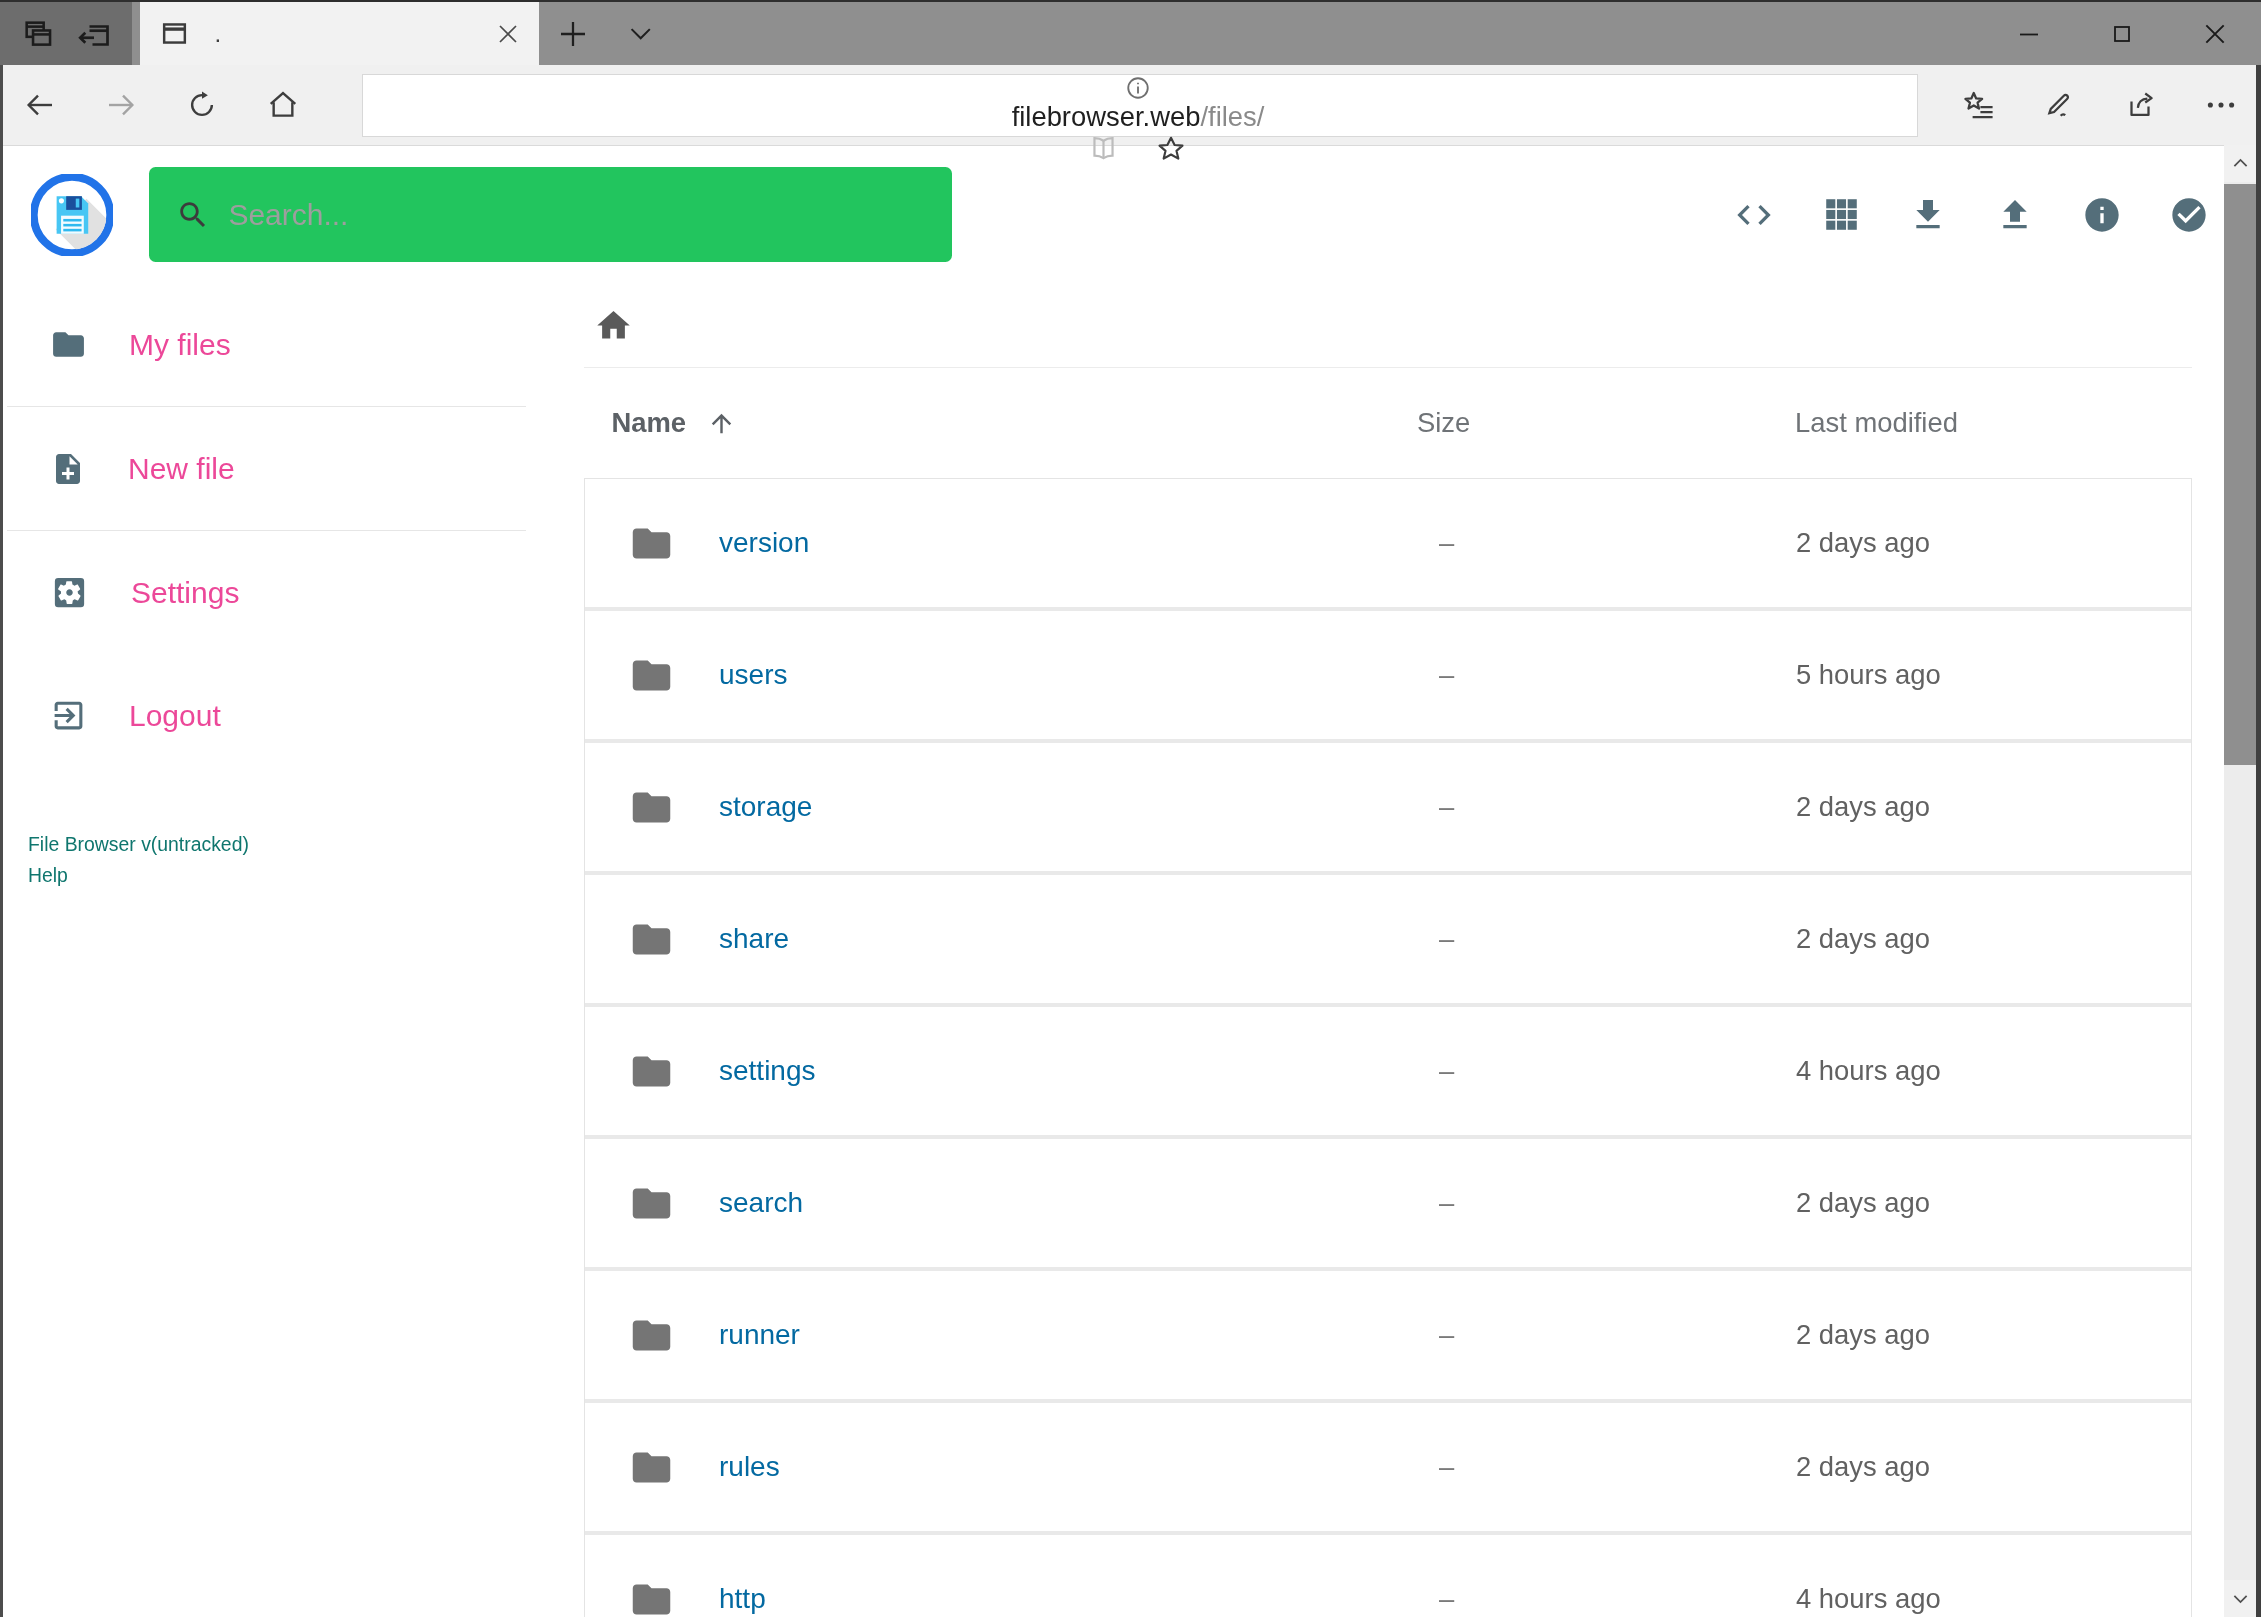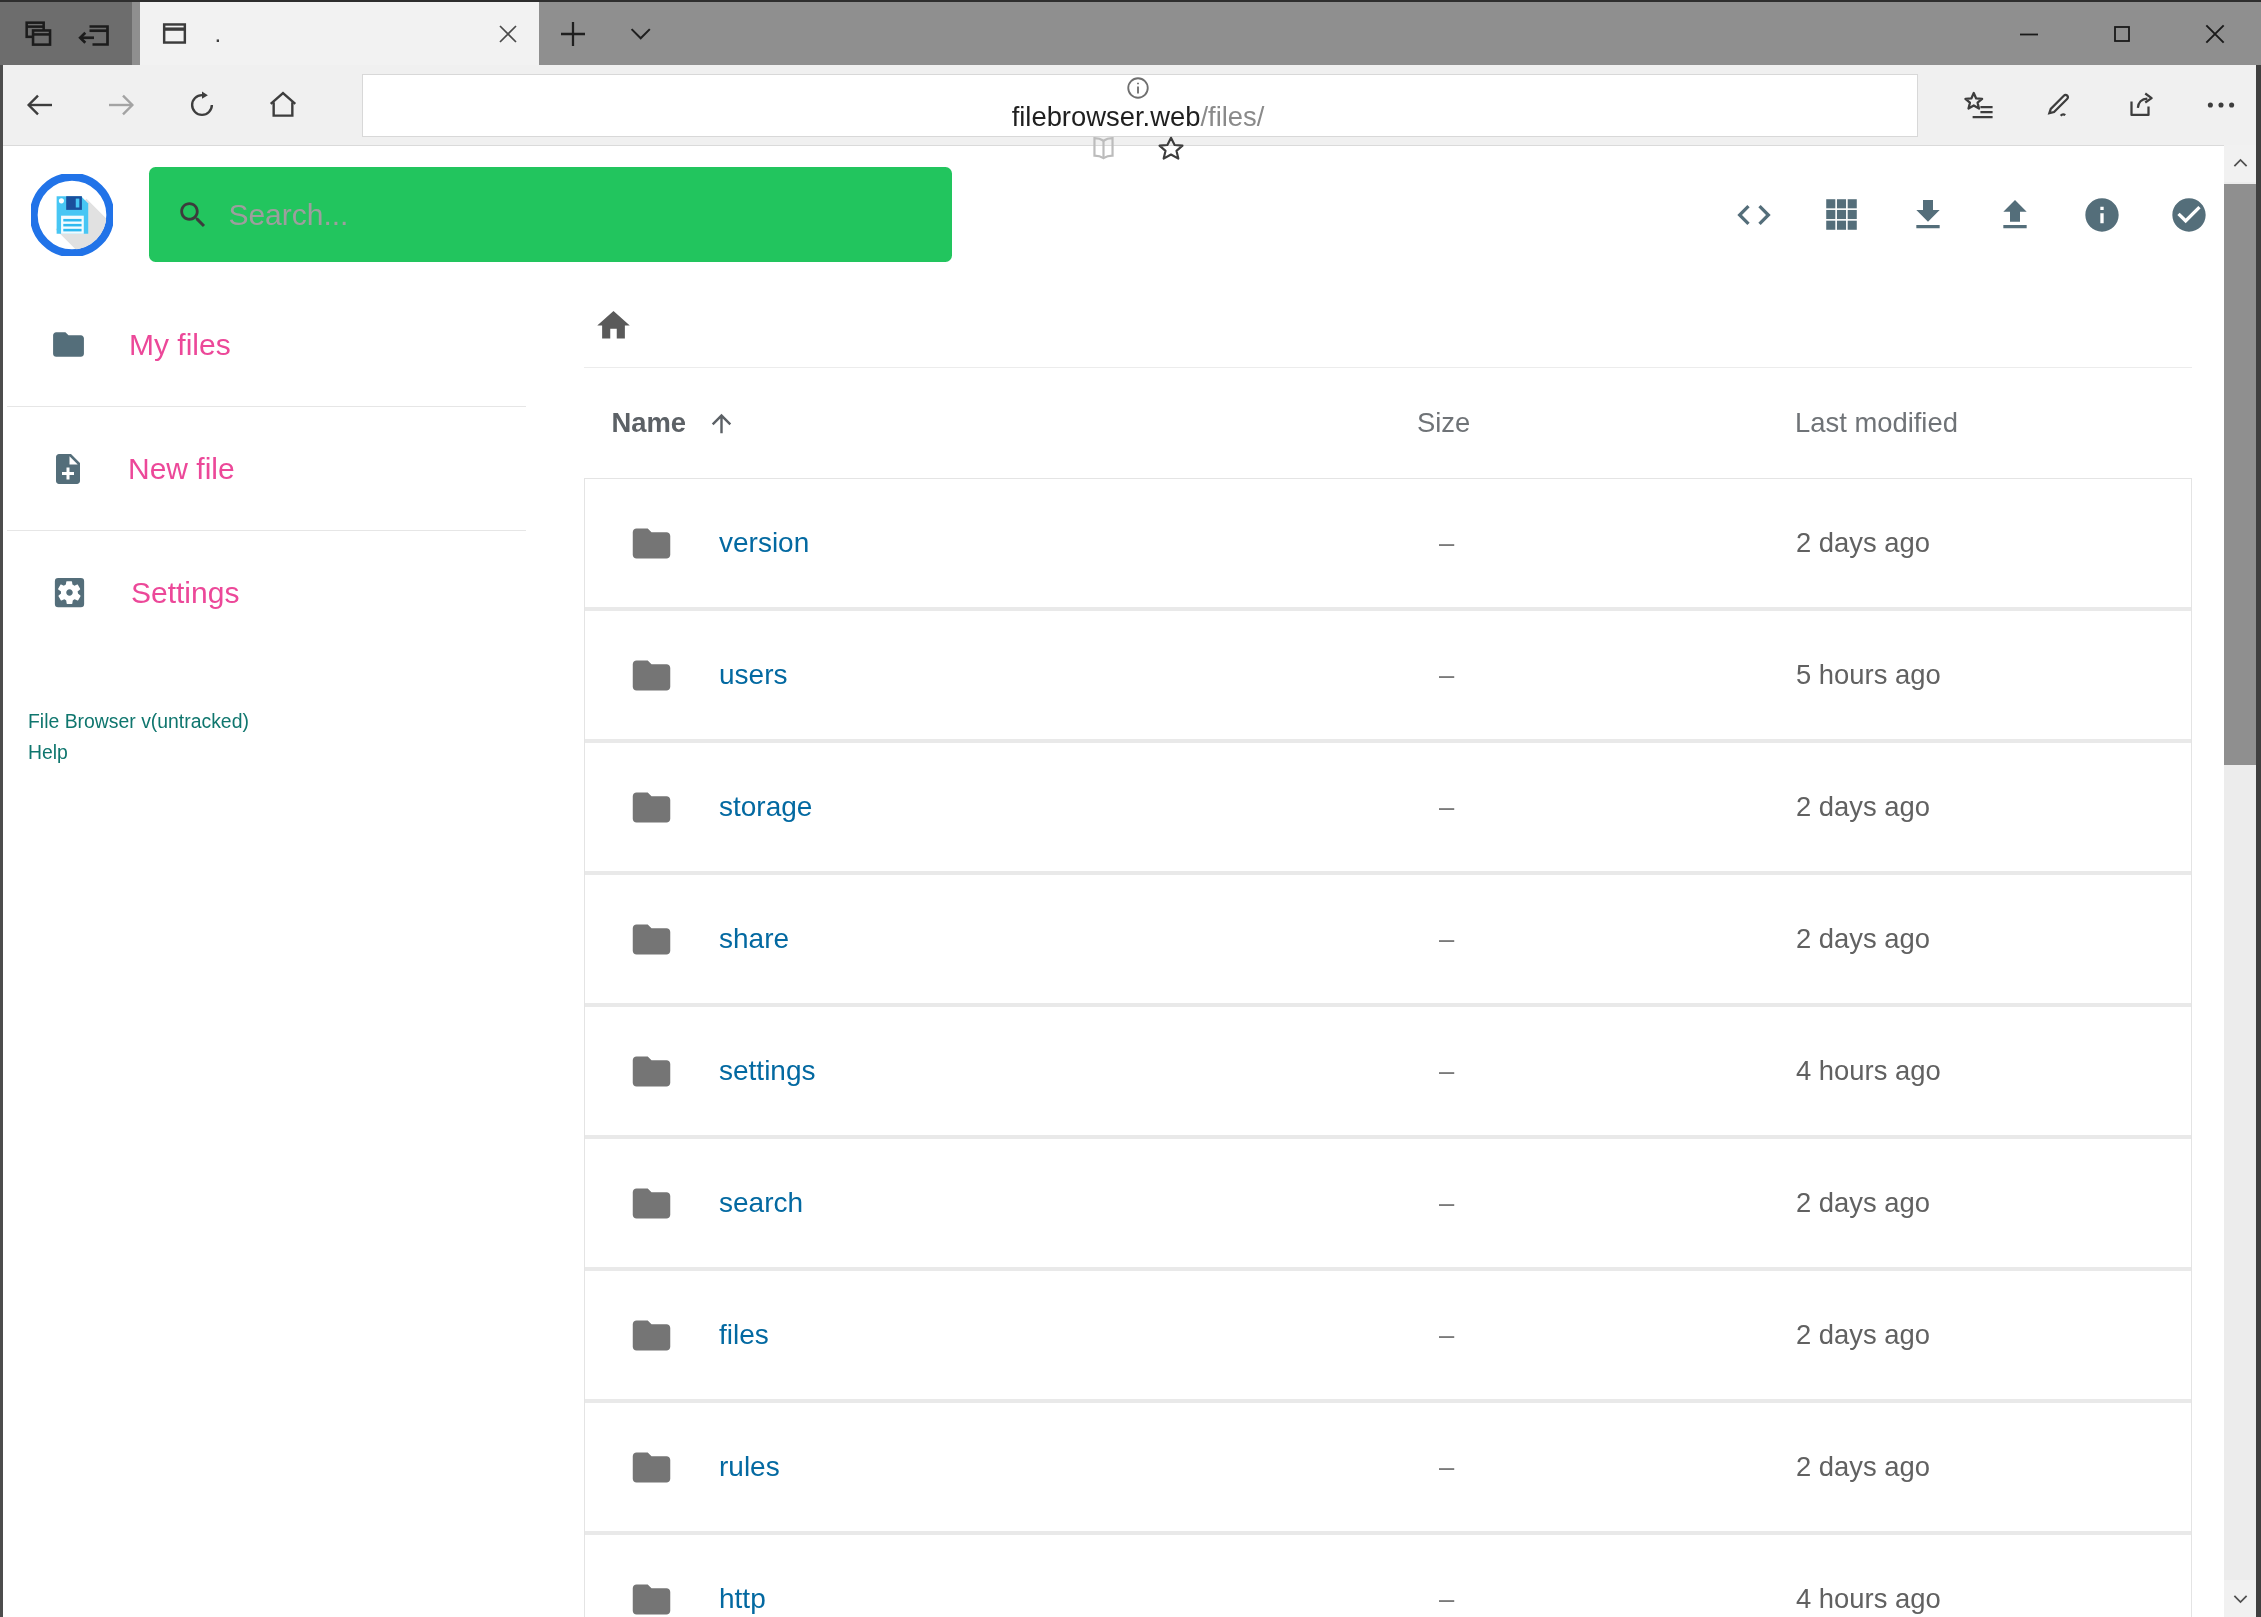--- a/index.html
+++ b/index.html
@@ -329,20 +329,28 @@
     </div>
     <hr class="sb-divider">
     <div class="sb-item">
       <span class="chrome-btn">
         <svg width="39" height="39" viewBox="0 0 24 24" fill="#546e7a">
             <path d="M12 10c-1.1 0-2 .9-2 2s.9 2 2 2 2-.9 2-2-.9-2-2-2zm7-7H5a2 2 0 0 0-2 2v14a2 2 0 0 0 2 2h14a2 2 0 0 0 2-2V5a2 2 0 0 0-2-2zm-1.75 9c0 .23-.02.46-.05.68l1.48 1.16c.13.11.17.3.08.45l-1.4 2.42c-.09.15-.27.21-.43.15l-1.74-.7c-.36.28-.76.51-1.18.69l-.26 1.85c-.03.17-.18.3-.35.3h-2.8c-.17 0-.32-.13-.35-.3l-.26-1.85c-.43-.18-.82-.41-1.18-.69l-1.74.7c-.16.06-.34 0-.43-.15l-1.4-2.42c-.09-.15-.05-.34.08-.45l1.48-1.16c-.03-.22-.05-.45-.05-.68s.02-.46.05-.68L5.1 10.16c-.13-.11-.17-.3-.08-.45l1.4-2.42c.09-.15.27-.21.43-.15l1.74.7c.36-.28.76-.51 1.18-.69l.26-1.85c.03-.17.18-.3.35-.3h2.8c.17 0 .32.13.35.3l.26 1.85c.43.18.82.41 1.18.69l1.74-.7c.16-.06.34 0 .43.15l1.4 2.42c.09.15.05.34-.08.45l-1.48 1.16c.03.22.05.45.05.68z"></path>
           </svg>
       </span>
       <span>Settings</span>
     </div>
+    <div class="sb-item">
+      <span class="chrome-btn">
+        <svg width="37" height="37" viewBox="0 0 24 24" fill="#546e7a">
+            <path d="M10.09 15.59 11.5 17l5-5-5-5-1.41 1.41L12.67 11H3v2h9.67l-2.58 2.59zM19 3H5c-1.11 0-2 .9-2 2v4h2V5h14v14H5v-4H3v4c0 1.1.89 2 2 2h14c1.1 0 2-.9 2-2V5c0-1.1-.9-2-2-2z"></path>
+          </svg>
+      </span>
+      <span>Logout</span>
+    </div>
     <div class="sb-footer">
       <div>File Browser v(untracked)</div>
       <div>Help</div>
     </div>
   </div>
 
   <div class="main">
     <div class="breadcrumb">
       <span class="chrome-btn">
         <svg width="39" height="39" viewBox="0 0 24 24" fill="#5a5a5a">
@@ -430,21 +438,21 @@
     <span class="fsize">–</span>
     <span class="fmod">2 days ago</span>
   </div>
 
   <div class="row">
     <span class="ficon chrome-btn">
       <svg width="45" height="45" viewBox="0 0 24 24" fill="#757575">
               <path d="M10 4H4c-1.1 0-1.99.9-1.99 2L2 18c0 1.1.9 2 2 2h16c1.1 0 2-.9 2-2V8c0-1.1-.9-2-2-2h-8l-2-2z"></path>
             </svg>
     </span>
-    <span class="fname">files</span>
+    <span class="fname">runner</span>
     <span class="fsize">–</span>
     <span class="fmod">2 days ago</span>
   </div>
 
   <div class="row">
     <span class="ficon chrome-btn">
       <svg width="45" height="45" viewBox="0 0 24 24" fill="#757575">
               <path d="M10 4H4c-1.1 0-1.99.9-1.99 2L2 18c0 1.1.9 2 2 2h16c1.1 0 2-.9 2-2V8c0-1.1-.9-2-2-2h-8l-2-2z"></path>
             </svg>
     </span>

